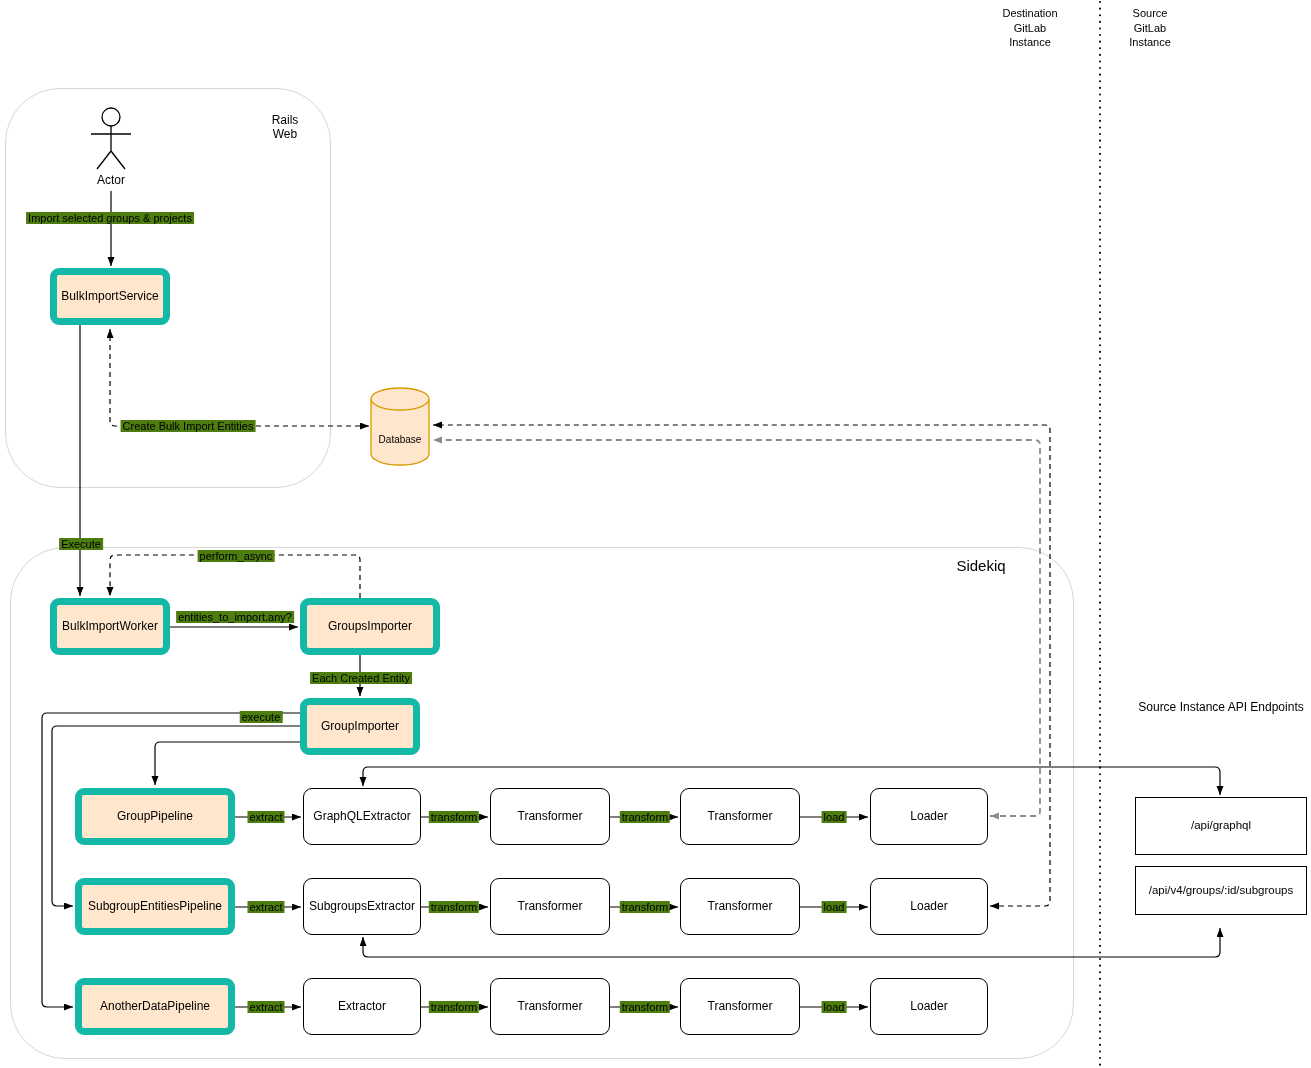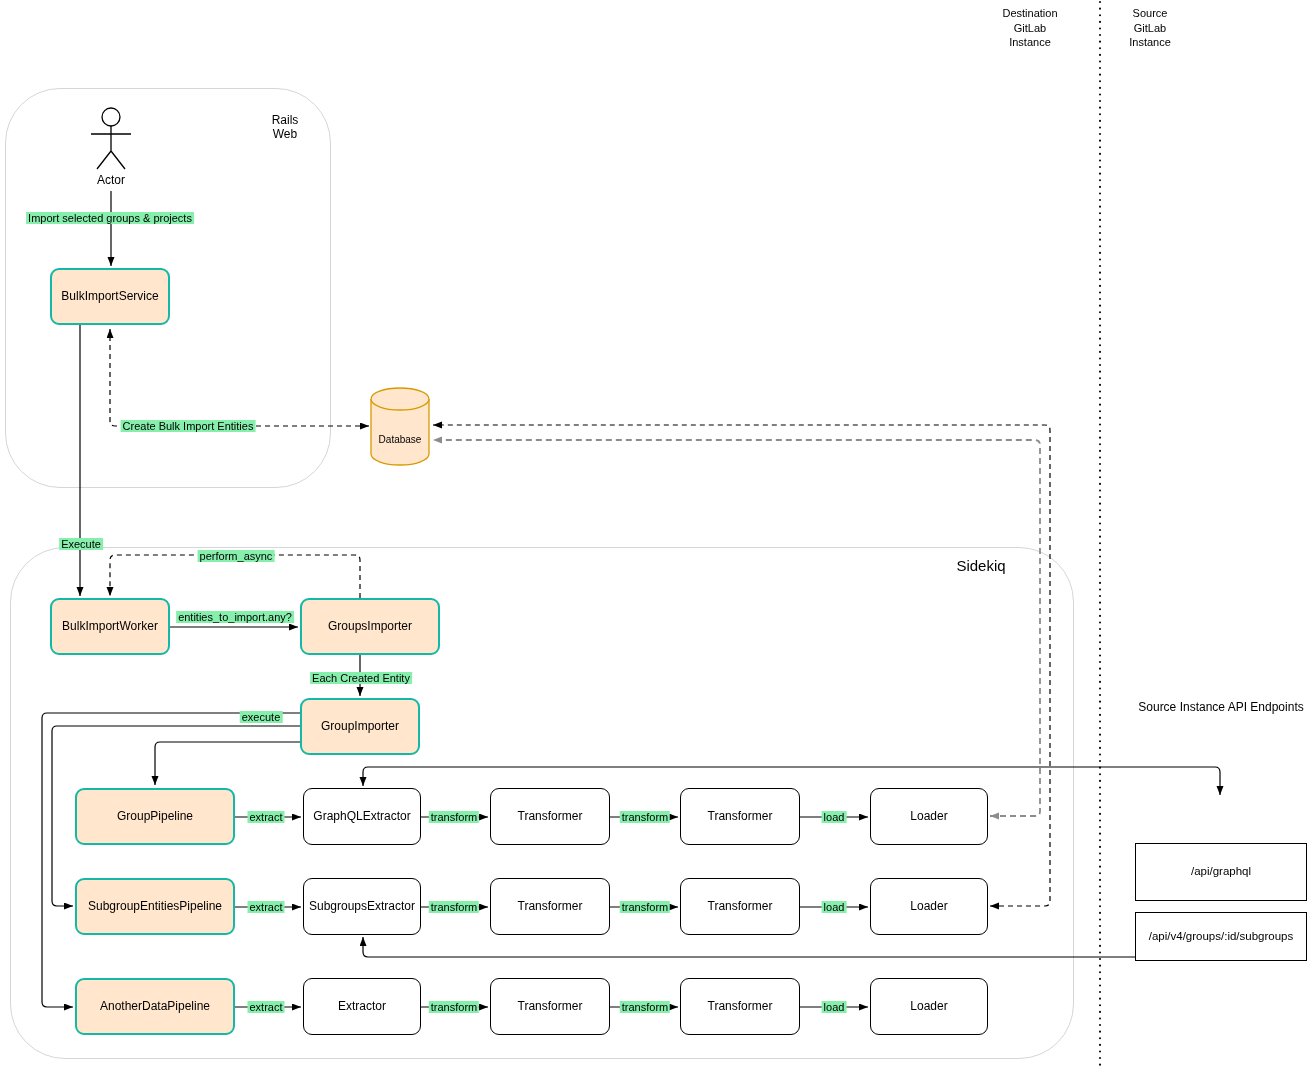--- a/index.html
+++ b/index.html
@@ -7,29 +7,29 @@
     width:1311px;height:1068px;position:relative;background:#ffffff;
     font-family:"Liberation Sans",sans-serif;color:#000;overflow:hidden;
   }
   .container{
     position:absolute;border:1px solid #d6d6d6;border-radius:55px;background:transparent;
   }
   .node{
     position:absolute;display:flex;align-items:center;justify-content:center;
     font-size:12px;text-align:center;border-radius:9px;box-sizing:border-box;line-height:1.2;
   }
-  .node.orange{background:#ffe6cc;border:2px solid #14b8a6;}
+  .node.orange{background:#ffe6cc;border:7px solid #14b8a6;}
   .node.plain{background:#ffffff;border:1px solid #000000;}
-  .node.sharp{border-radius:0;font-size:11.5px;margin-top:46px;}
+  .node.sharp{border-radius:0;font-size:11.5px;}
   .lbl{
     position:absolute;transform:translate(-50%,-50%);font-size:11px;line-height:1.25;
     white-space:pre-line;text-align:center;
   }
   .edge-lbl{
-    position:absolute;transform:translate(-50%,-50%);font-size:11px;background:#86efac;
+    position:absolute;transform:translate(-50%,-50%);font-size:11px;background:#4d7c0f;
     padding:0 2px;white-space:nowrap;text-align:center;
   }
   .title-lbl{font-size:11px;line-height:14.5px;}
   svg.wires{position:absolute;left:0;top:0;width:1311px;height:1068px;pointer-events:none;}
 </style>
 </head>
 <body>
 
 <div class="container" style="left:5px;top:88px;width:324px;height:398px;"></div>
 <div class="container" style="left:10px;top:547px;width:1062px;height:510px;"></div>

